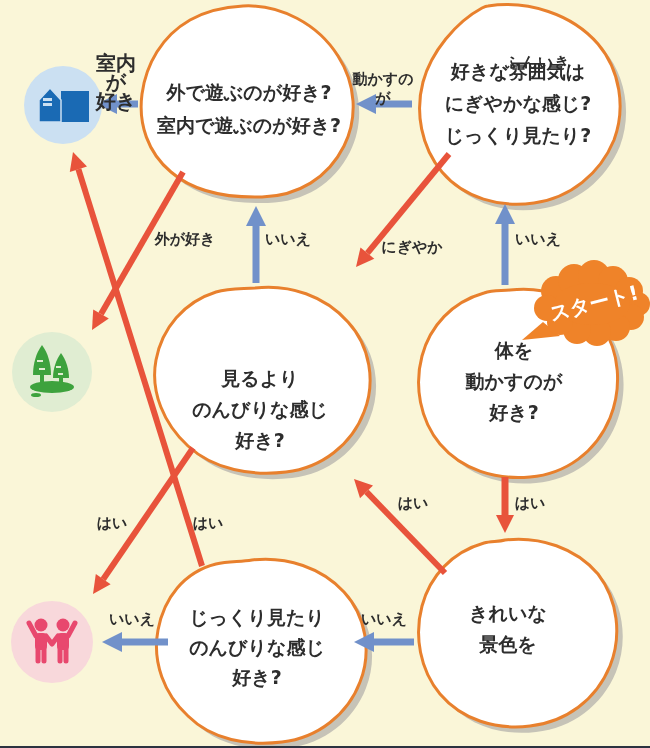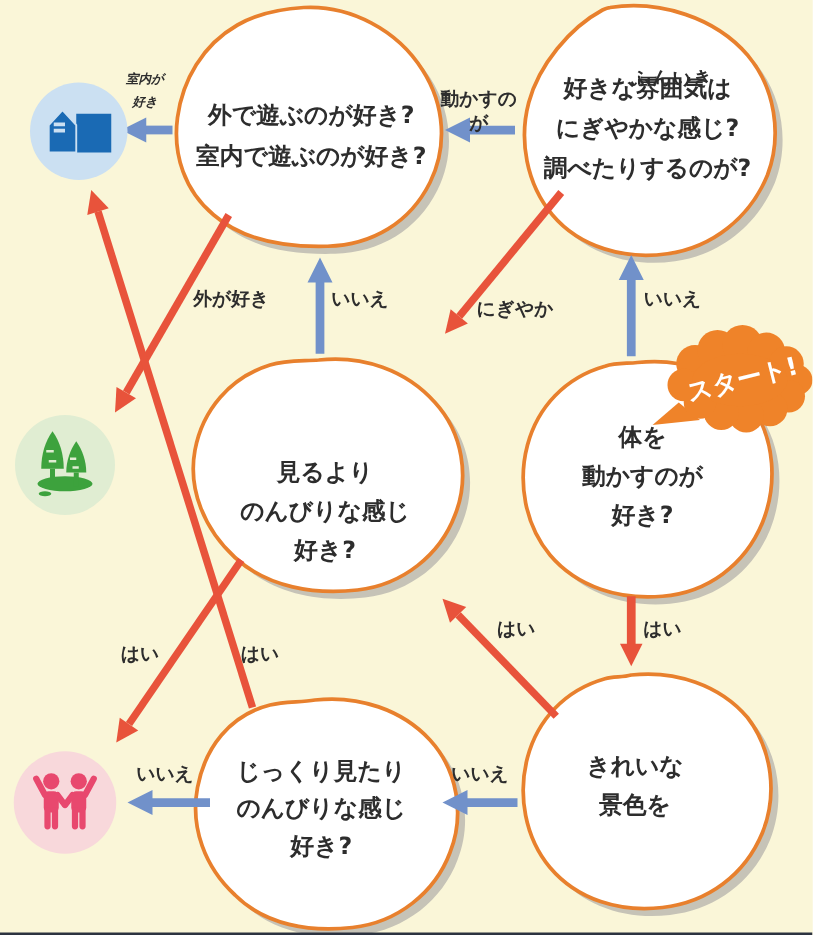--- a/index.html
+++ b/index.html
@@ -6,21 +6,21 @@
   body{font-family:"DejaVu Sans","Liberation Sans",sans-serif;}
   .stage{position:relative;width:650px;height:748px;background:#FAF6D8;overflow:hidden;}
   .layer{position:absolute;left:0;top:0;}
   .node-text{position:absolute;width:230px;text-align:center;font-weight:700;
              font-size:19px;color:#2d2d2d;letter-spacing:0;}
   .nline{position:relative;}
   .furi{position:absolute;top:-9px;left:135px;transform:translateX(-50%);
         font-size:15px;font-weight:700;color:#2d2d2d;letter-spacing:1px;}
   .edge-label{position:absolute;font-weight:700;font-size:15px;color:#2d2d2d;
               text-align:center;line-height:19px;}
-  .edge-label.small{font-size:10px;font-style:italic;}
+  .edge-label.small{font-size:20px;}
   .start-label{position:absolute;left:538px;top:290px;width:112px;text-align:center;
                font-size:20px;font-weight:700;color:#ffffff;
                transform:rotate(-14deg);transform-origin:50% 50%;}
   .bottom-rule{position:absolute;left:0;bottom:0;width:650px;height:2px;background:#2c3340;}
 </style>
 </head>
 <body>
 
 <div class="stage">
 
@@ -158,21 +158,21 @@
     <div class="nline">外で遊ぶのが好き?</div>
     <div class="nline">室内で遊ぶのが好き?</div>
   </div>
 
   <div class="node-text" style="left:403px;top:55px;line-height:32px;">
     <div class="nline">
       <span class="furi">ふんいき</span>
       <span>好きな雰囲気は</span>
     </div>
     <div class="nline">にぎやかな感じ?</div>
-    <div class="nline">調べたりするのが?</div>
+    <div class="nline">じっくり見たり?</div>
   </div>
 
   <div class="node-text" style="left:145px;top:333px;line-height:31px;margin-top:30px;">
     <div class="nline">見るより</div>
     <div class="nline">のんびりな感じ</div>
     <div class="nline">好き?</div>
   </div>
 
   <div class="node-text" style="left:399px;top:335px;line-height:31px;">
     <div class="nline">体を</div>

